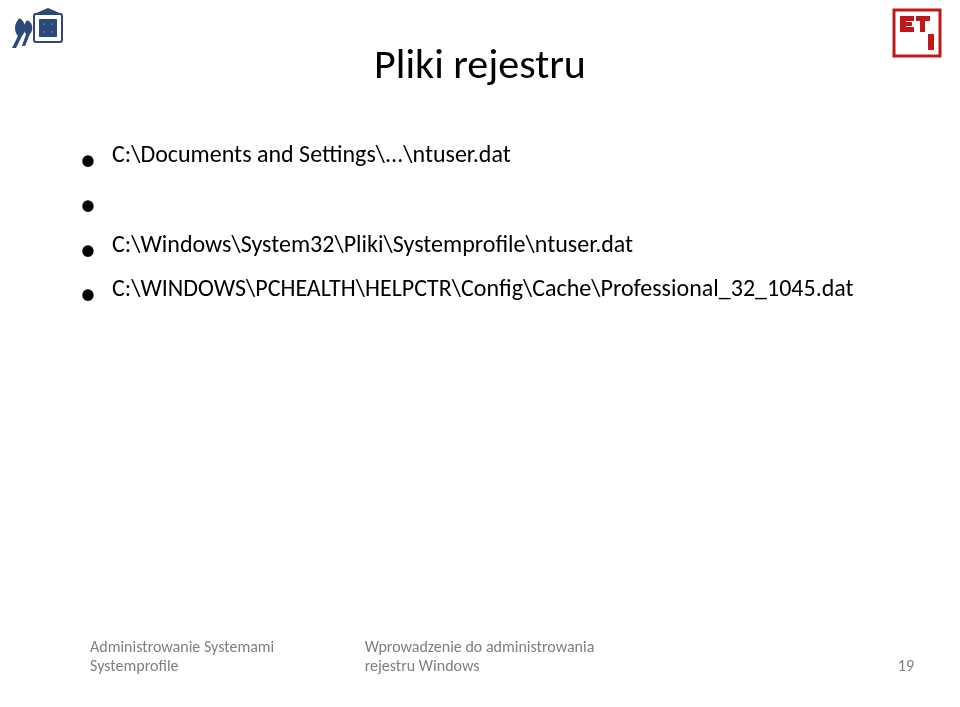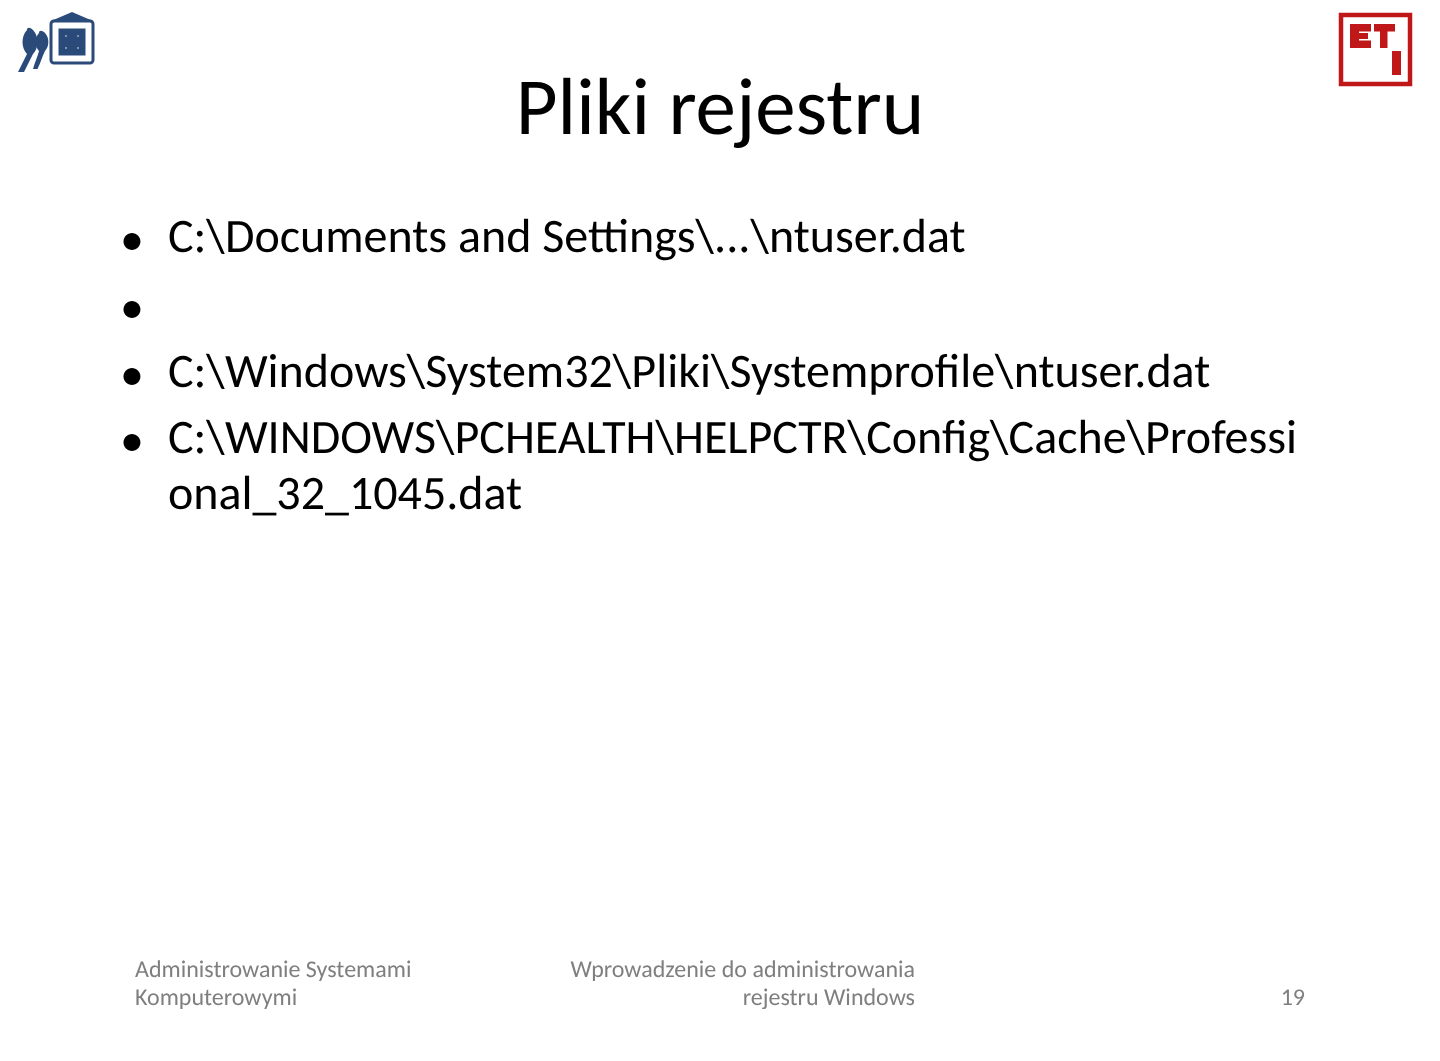--- a/index.html
+++ b/index.html
@@ -1,28 +1,28 @@
 <!DOCTYPE html>
 <html><head>
 <meta charset="utf-8">
 <style>
   * { margin: 0; padding: 0; box-sizing: border-box; }
   html, body { width: 960px; height: 707px; font-family: Calibri, Arial, sans-serif; background: #fff; color: #000; }
   .slide { position: relative; width: 960px; height: 707px; }
   .logo-left { position: absolute; top: 8px; left: 12px; }
   .logo-right { position: absolute; top: 8px; right: 18px; }
-  .title { position: absolute; top: 38px; left: 0; width: 960px; text-align: center; font-size: 54px; font-weight: 400; }
+  .title { position: absolute; top: 38px; left: 0; width: 960px; text-align: center; font-size: 42px; font-weight: 400; }
   .content { position: absolute; top: 140px; left: 80px; right: 80px; }
   .bullet-item { display: flex; align-items: flex-start; margin-bottom: 6px; }
   .bullet { font-size: 32px; line-height: 1.15; margin-right: 16px; margin-top: 2px; }
-  .bullet-text { font-size: 32px; line-height: 1.15; word-break: break-word; }
+  .bullet-text { font-size: 24px; line-height: 1.15; word-break: break-word; }
   .footer { position: absolute; bottom: 32px; left: 0; width: 960px; display: flex; align-items: flex-end; font-size: 16px; color: #7f7f7f; }
   .footer-left { flex: 1; text-align: left; padding-left: 90px; line-height: 1.2; }
-  .footer-center { flex: 1; text-align: right; line-height: 1.2; }
-  .footer-right { flex: 1; text-align: right; padding-right: 90px; line-height: 1.2; }
+  .footer-center { flex: 1; text-align: left; line-height: 1.2; }
+  .footer-right { flex: 1; text-align: right; padding-right: 46px; line-height: 1.2; }
 </style>
 </head>
 <body>
 
 <div class="slide">
 
   <div class="logo-left">
     <svg width="60" height="44" viewBox="0 0 60 44">
       <g fill="none" stroke="#2a4a7a" stroke-width="2">
         <rect x="22" y="6" width="28" height="28" rx="2"></rect>
@@ -70,21 +70,21 @@
     </div>
     <div class="bullet-item">
       <span class="bullet">•</span>
       <span class="bullet-text">C:\WINDOWS\PCHEALTH\HELPCTR\Config\Cache\Professional_32_1045.dat</span>
     </div>
   </div>
 
   <div class="footer">
     <div class="footer-left">
       <div>Administrowanie Systemami</div>
-      <div>Komputerowymi</div>
+      <div>Systemprofile</div>
     </div>
     <div class="footer-center">
       <div>Wprowadzenie do administrowania</div>
       <div>rejestru Windows</div>
     </div>
     <div class="footer-right">19</div>
   </div>
 
 </div>
 

